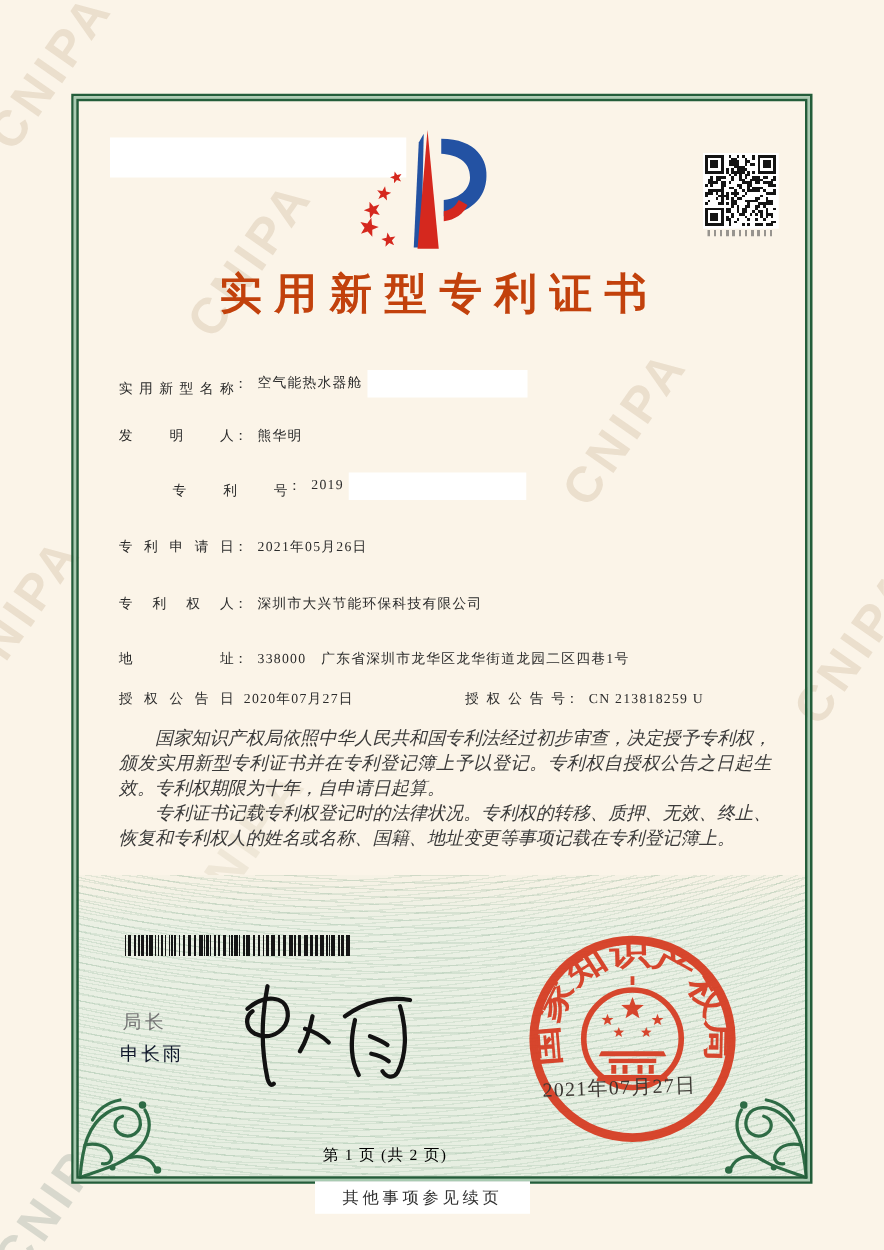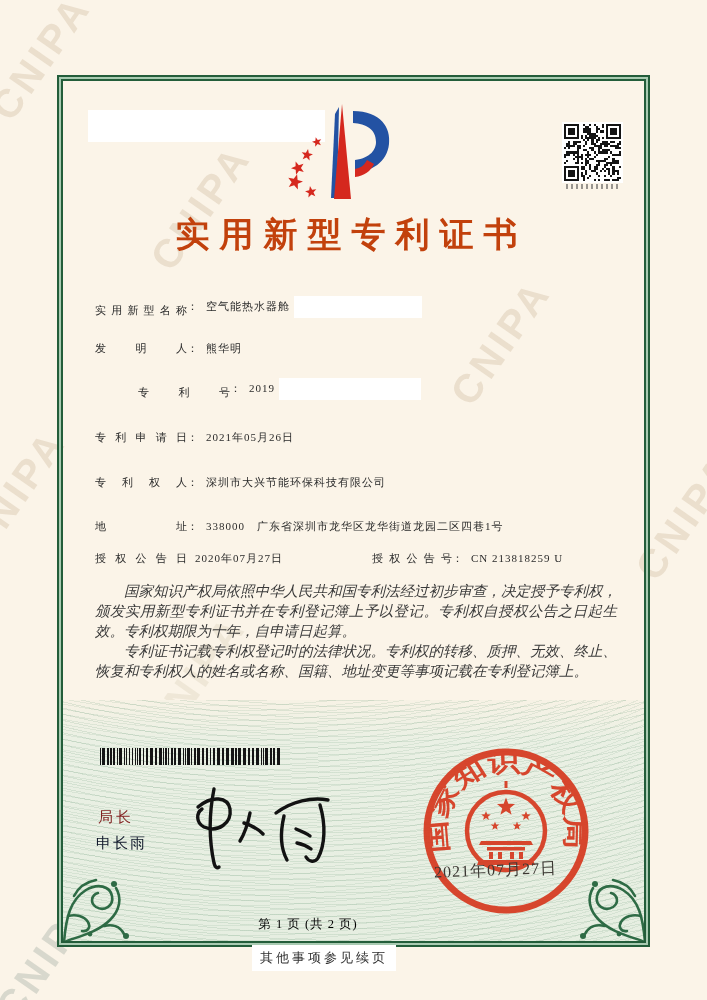--- a/index.html
+++ b/index.html
@@ -54,36 +54,36 @@
   .grant-no{position:absolute;left:277px;top:0;white-space:nowrap;}
   
   .bodytext{
     left:95px;top:581px;width:522px;z-index:2;
     font-size:14.5px;line-height:20px;font-style:italic;color:#3a3a3a;
     text-align:justify;
   }
   .bodytext p{margin:0;text-indent:2em;}
   
   .barcode{left:100px;top:748px;z-index:3;}
-  .director-title{left:98px;top:808px;z-index:3;font-size:15px;letter-spacing:3px;color:#7f1d1d;
+  .director-title{left:98px;top:808px;z-index:3;font-size:15px;letter-spacing:3px;color:#737373;
     font-family:"Liberation Sans","DejaVu Sans",sans-serif;}
   .director-name{left:96px;top:834px;z-index:3;font-size:15px;letter-spacing:2px;color:#0f172a;
     font-family:"Liberation Sans","DejaVu Sans",sans-serif;}
   .signature{left:188px;top:783px;z-index:3;}
   .seal{left:418px;top:743px;z-index:3;}
   .seal-date{
     left:434px;top:860px;width:140px;z-index:4;
     font-size:16px;letter-spacing:1px;color:#3c3833;transform:rotate(-2deg);white-space:nowrap;
   }
   .corner{z-index:2;}
   .corner.left{left:60px;top:856px;}
   .corner.right{left:573px;top:856px;transform:scaleX(-1);}
   .pageno{left:248px;top:916px;width:120px;text-align:center;z-index:3;font-size:12.5px;color:#000000;letter-spacing:1px;}
   .contnote{
-    left:252px;top:945px;width:144px;height:26px;z-index:6;background:#fff;
+    left:252px;top:945px;width:172px;height:26px;z-index:6;background:#fff;
     text-align:center;font-size:13px;letter-spacing:3px;color:#303030;line-height:26px;
   }
 </style>
 </head>
 <body>
 
 <div class="wm" style="left:-30px;top:35px;">CNIPA</div>
 <div class="wm" style="left:130px;top:185px;">CNIPA</div>
 <div class="wm" style="left:430px;top:320px;">CNIPA</div>
 <div class="wm" style="left:-55px;top:470px;">CNIPA</div>

